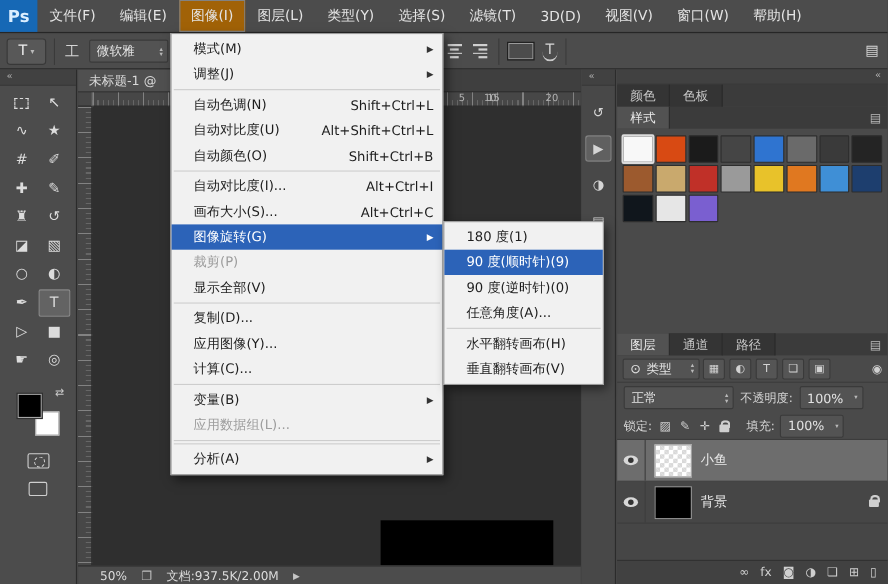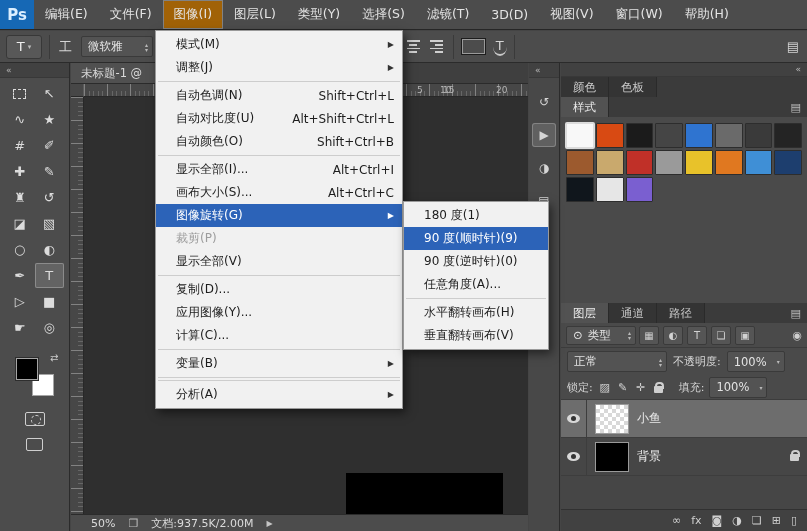--- a/index.html
+++ b/index.html
@@ -129,22 +129,22 @@
   .menu-sep { height:1px; background:#cdcdcd; margin:2px 2px; }
 </style>
 </head>
 <body>
 
 <div class="app">
 
   <div class="menubar">
     <div class="ps-logo">Ps</div>
     <div class="mb-items" id="menubar-items">
+        <div class="mb-item">文件(F)</div>
         <div class="mb-item">编辑(E)</div>
-        <div class="mb-item">文件(F)</div>
         <div class="mb-item active">图像(I)</div>
         <div class="mb-item">图层(L)</div>
         <div class="mb-item">类型(Y)</div>
         <div class="mb-item">选择(S)</div>
         <div class="mb-item">滤镜(T)</div>
         <div class="mb-item">3D(D)</div>
         <div class="mb-item">视图(V)</div>
         <div class="mb-item">窗口(W)</div>
         <div class="mb-item">帮助(H)</div>
       </div>
@@ -420,21 +420,21 @@
       <div class="mi">
         <span class="ml">自动对比度(U)</span>
         <span class="ms">Alt+Shift+Ctrl+L</span>
       </div>
       <div class="mi">
         <span class="ml">自动颜色(O)</span>
         <span class="ms">Shift+Ctrl+B</span>
       </div>
       <div class="menu-sep"></div>
       <div class="mi">
-        <span class="ml">显示全部(I)...</span>
+        <span class="ml">自动对比度(I)...</span>
         <span class="ms">Alt+Ctrl+I</span>
       </div>
       <div class="mi">
         <span class="ml">画布大小(S)...</span>
         <span class="ms">Alt+Ctrl+C</span>
       </div>
       <div class="mi hl">
         <span class="ml">图像旋转(G)</span>
         <span class="arr">▶</span>
       </div>
@@ -452,20 +452,23 @@
         <span class="ml">应用图像(Y)...</span>
       </div>
       <div class="mi">
         <span class="ml">计算(C)...</span>
       </div>
       <div class="menu-sep"></div>
       <div class="mi">
         <span class="ml">变量(B)</span>
         <span class="arr">▶</span>
       </div>
+      <div class="mi disabled">
+        <span class="ml">应用数据组(L)...</span>
+      </div>
       <div class="menu-sep"></div>
       <div class="menu-sep"></div>
       <div class="mi">
         <span class="ml">分析(A)</span>
         <span class="arr">▶</span>
       </div>
     </div>
 
   <div class="menu submenu" id="rotate-submenu-items">
       <div class="mi">

